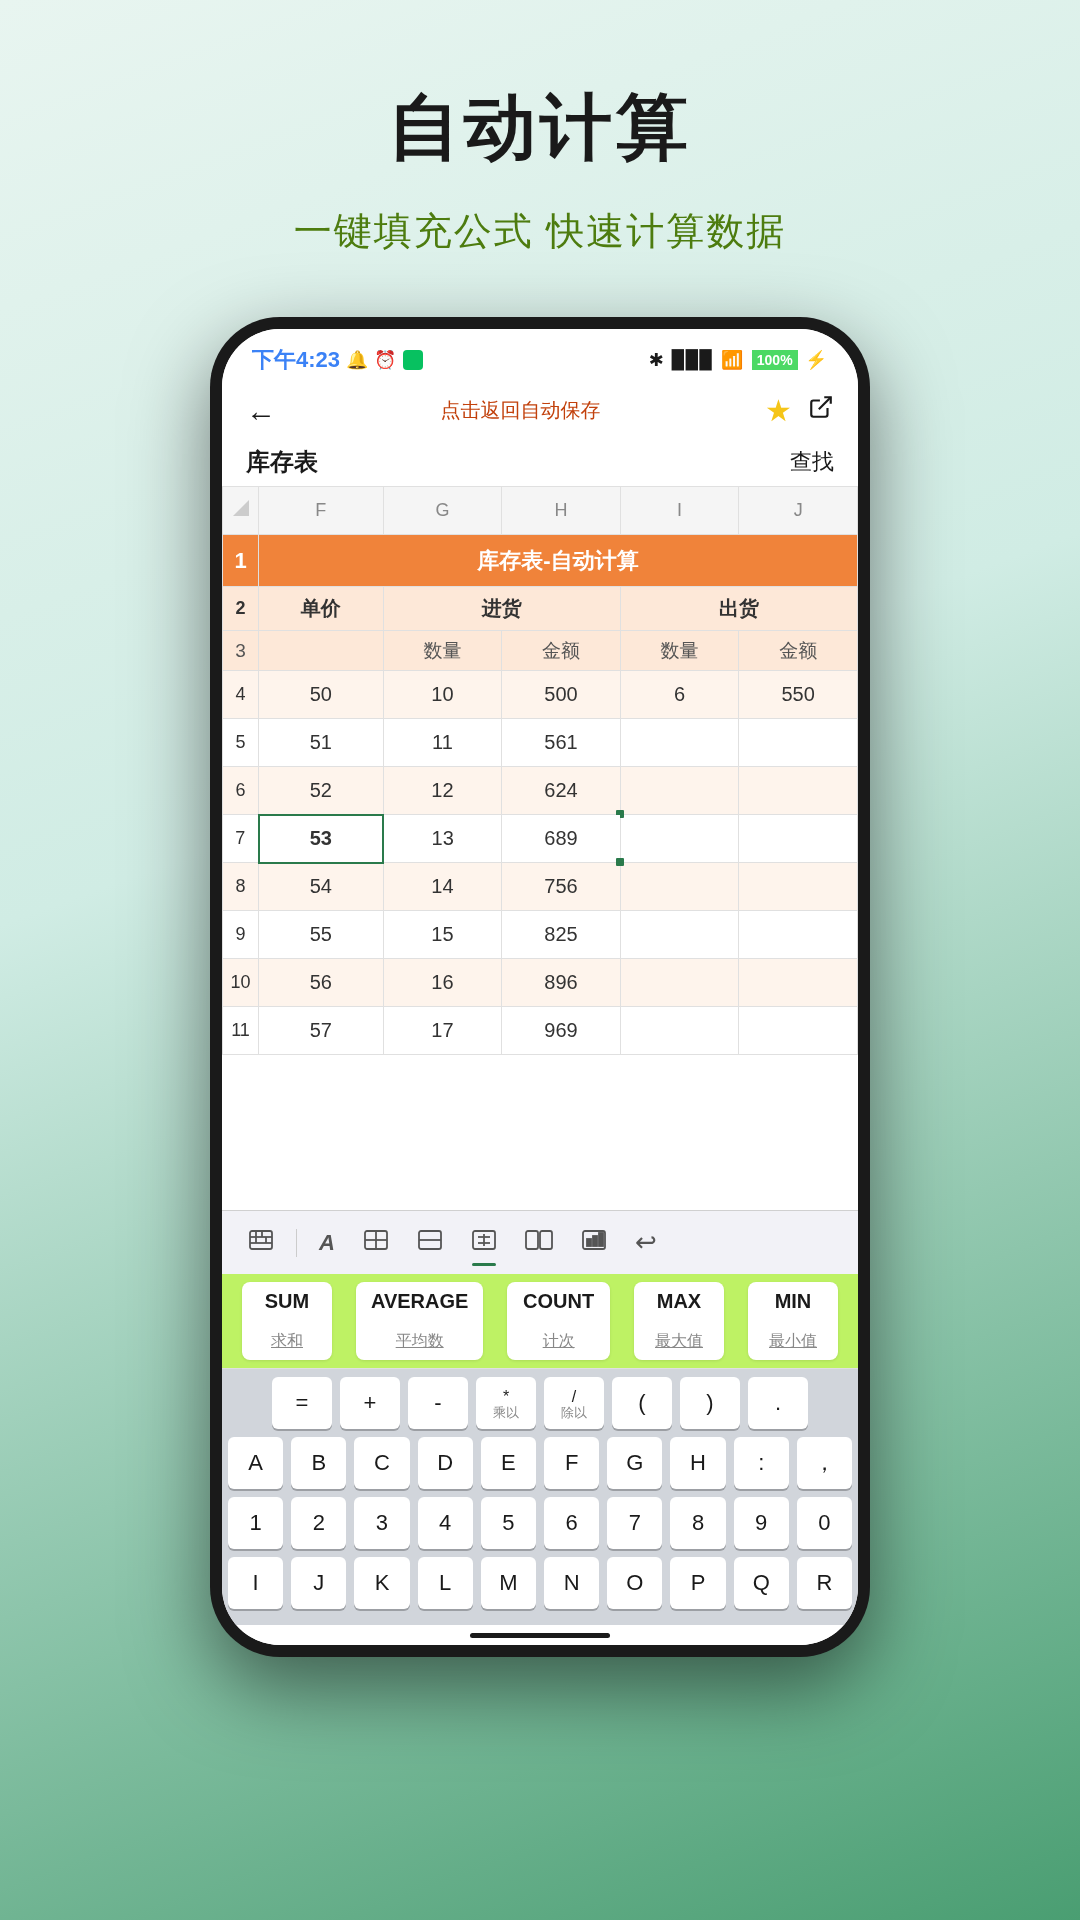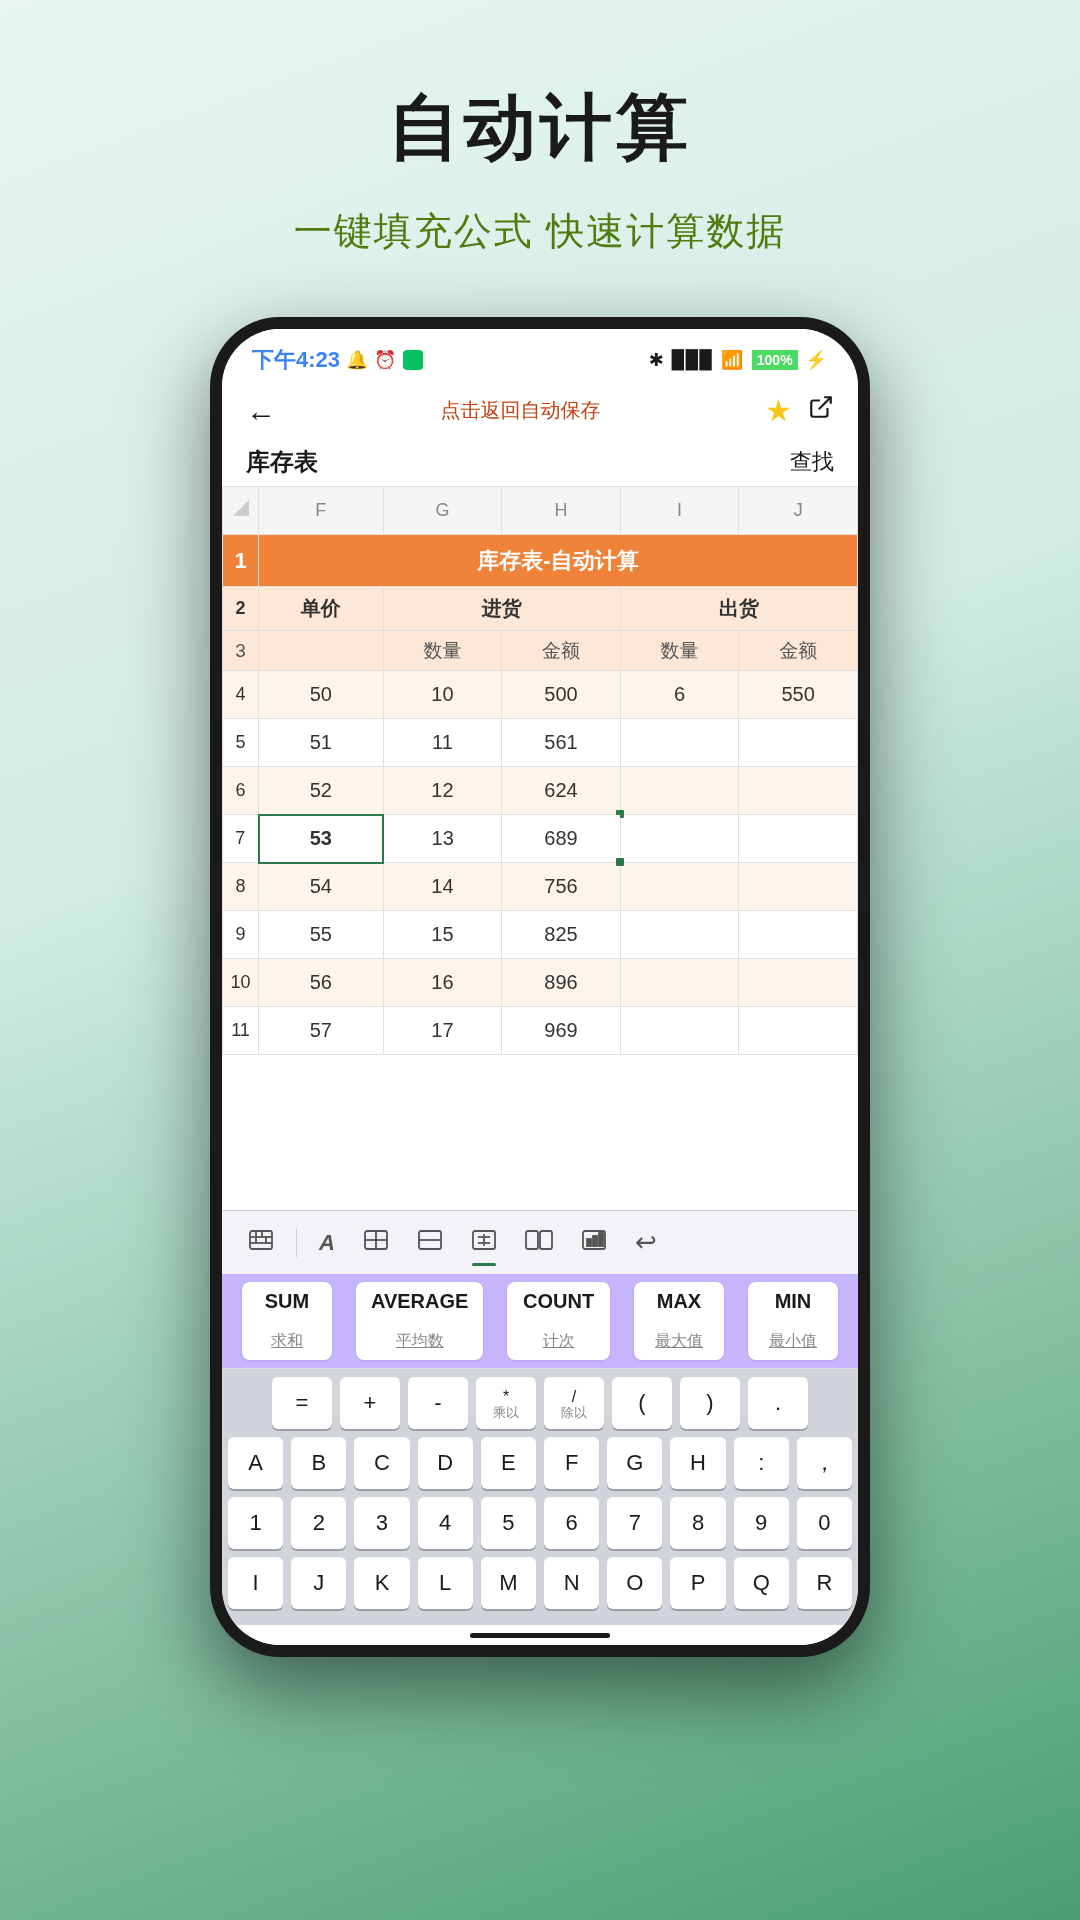--- a/index.html
+++ b/index.html
@@ -276,21 +276,21 @@
     }
     .kb-divider {
       width: 1px;
       height: 28px;
       background: #ccc;
     }
 
     
     .function-row {
       display: flex;
-      background: #c4b5fd;
+      background: #bef264;
       padding: 8px 20px;
       gap: 24px;
       flex-shrink: 0;
       border-bottom: 1px solid #e0e0e0;
     }
     .func-btn {
       display: flex;
       flex-direction: column;
       align-items: center;
       background: #fff;

